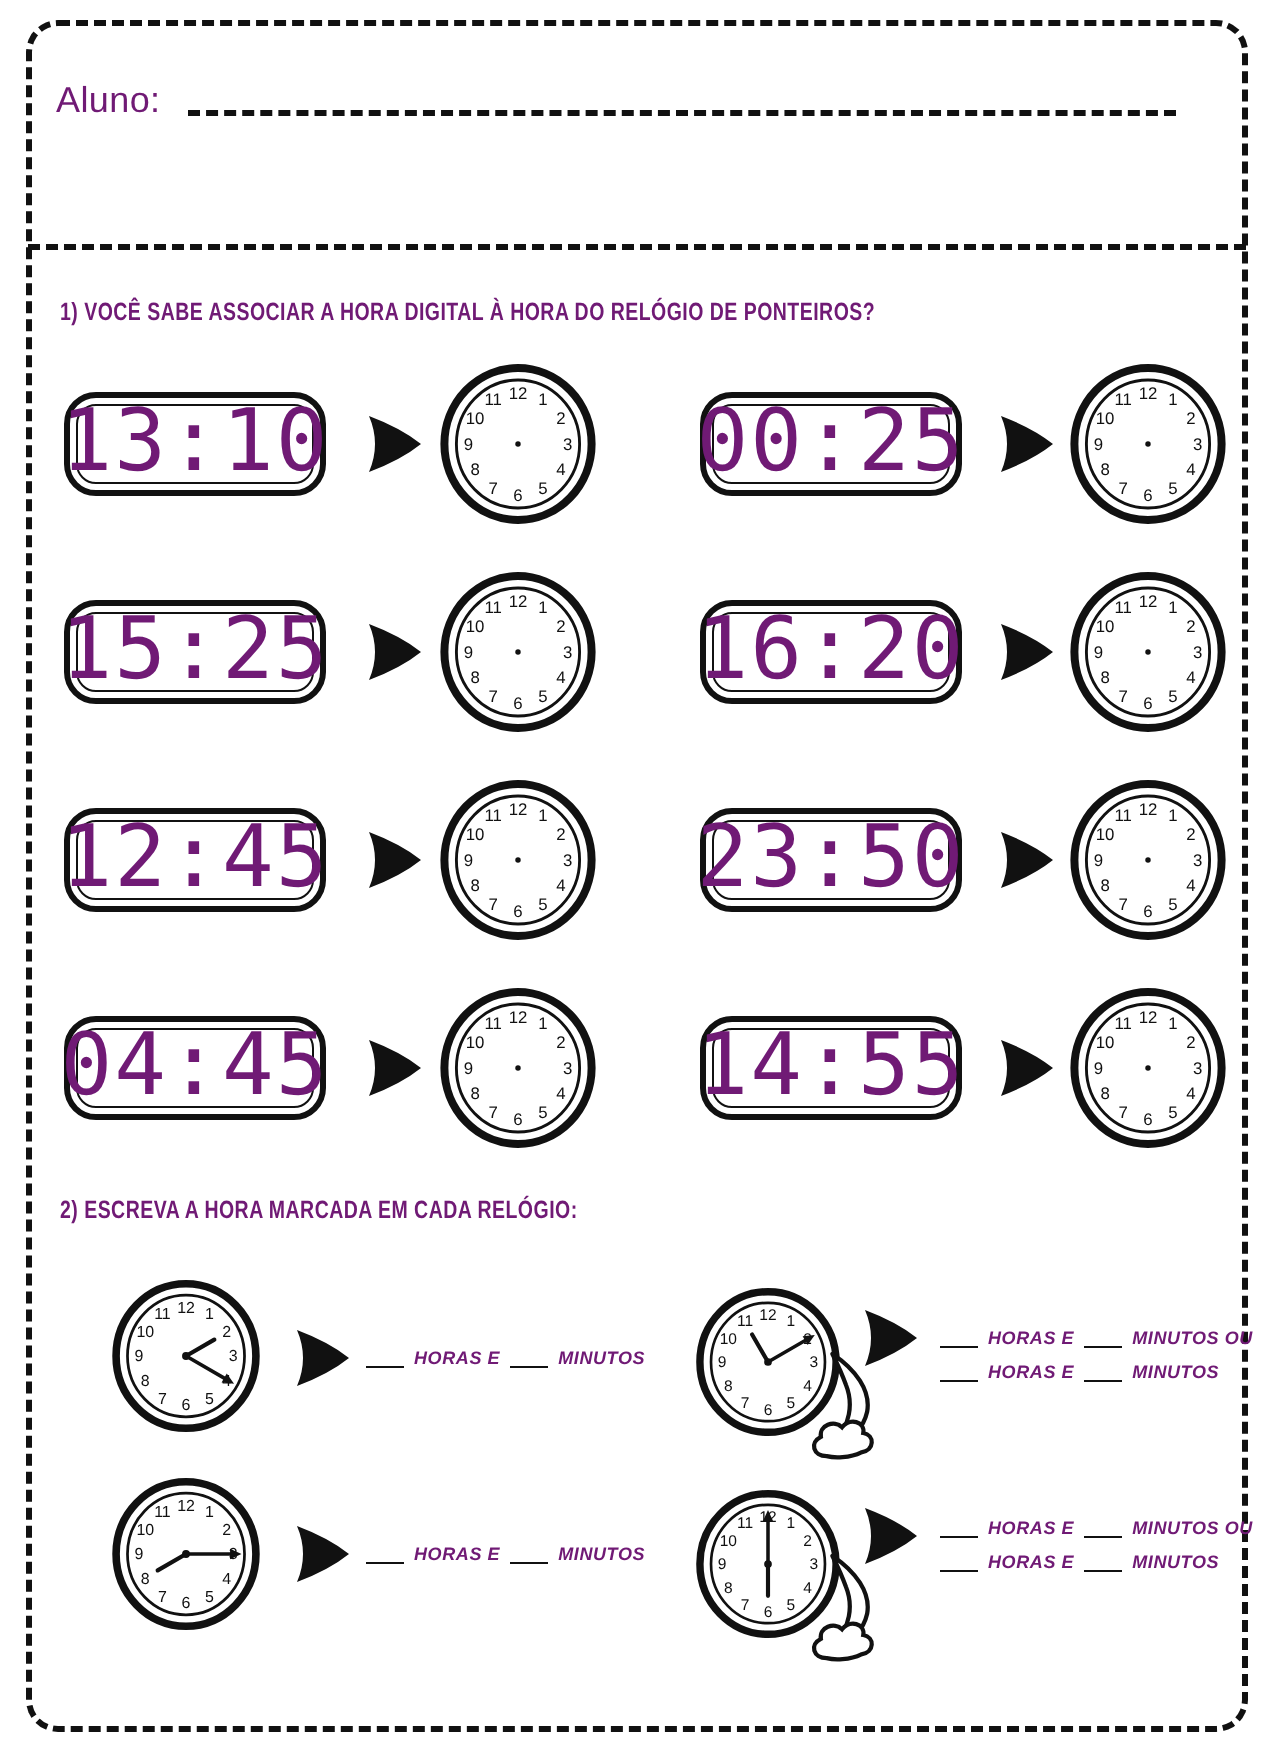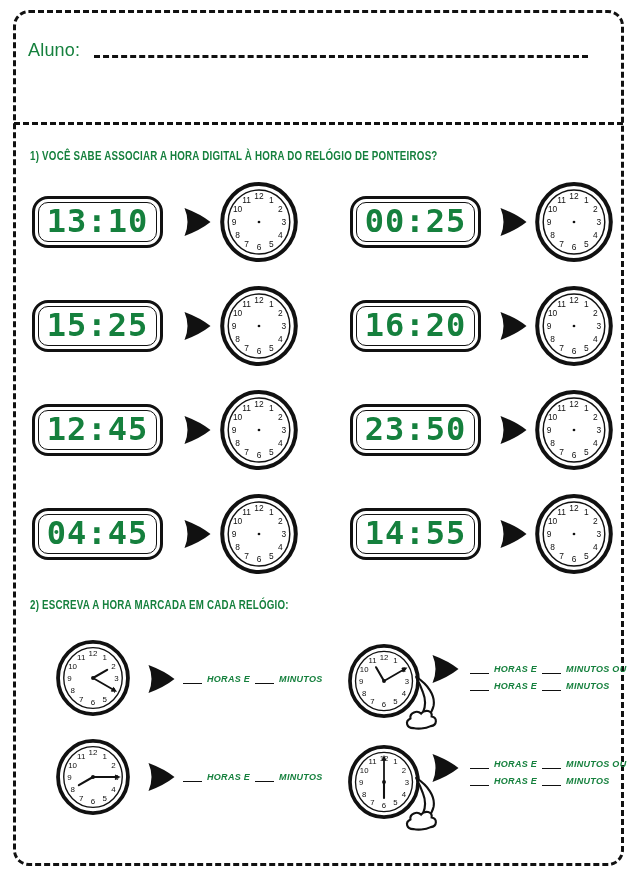--- a/index.html
+++ b/index.html
@@ -1,37 +1,37 @@
 <!DOCTYPE html>
 <html><head>
 <meta charset="utf-8">
 <style>
   html,body{margin:0;padding:0;background:#fff;}
   .page{position:relative;width:637px;height:876px;background:#fff;overflow:hidden;
-        font-family:"Liberation Sans",sans-serif;color:#15803d;}
+        font-family:"Liberation Sans",sans-serif;color:#701a75;}
   .frame{position:absolute;left:13px;top:10px;width:611px;height:856px;
          border:3px dashed #111;border-radius:16px;box-sizing:border-box;}
   .divider{position:absolute;left:14px;width:609px;top:122px;border-top:3px dashed #111;}
 
   
   .hfield{position:absolute;left:28px;display:flex;align-items:flex-end;font-size:18px;
           letter-spacing:.2px;}
   .blank-dashed{display:inline-block;border-bottom:3px dashed #111;height:4px;margin-bottom:3px;}
 
   
   .sec-title{position:absolute;left:30px;font-size:12.5px;font-weight:700;line-height:16px;
              white-space:nowrap;transform:scaleX(0.78);transform-origin:0 50%;letter-spacing:.3px;}
 
   
   .s1-row{position:absolute;left:0;width:637px;height:104px;}
   .dclock{position:absolute;top:26px;width:131px;height:52px;border:3.5px solid #111;
           border-radius:16px;background:#fff;box-sizing:border-box;padding:3px;}
   .dclock-inner{width:100%;height:100%;border:1.6px solid #111;border-radius:10px;
           box-sizing:border-box;display:flex;align-items:center;justify-content:center;}
-  .dtime{font-family:"DejaVu Sans Mono",monospace;font-size:32px;font-weight:700;
+  .dtime{font-family:"DejaVu Sans Mono",monospace;font-size:43px;font-weight:400;
          letter-spacing:1px;line-height:1;padding-bottom:2px;}
   .col-l .dclock{left:32px}   .col-r .dclock{left:350px}
   .arrow{position:absolute;width:27px;height:28px;}
   .col-l .arrow{left:184px;top:38px} .col-r .arrow{left:500px;top:38px}
   .aclock{position:absolute;top:11px;width:80px;height:82px;}
   .col-l .aclock{left:219px} .col-r .aclock{left:534px}
   .aclock svg,.curl svg{display:block}
 
   
   .s2-clock{position:absolute;}

